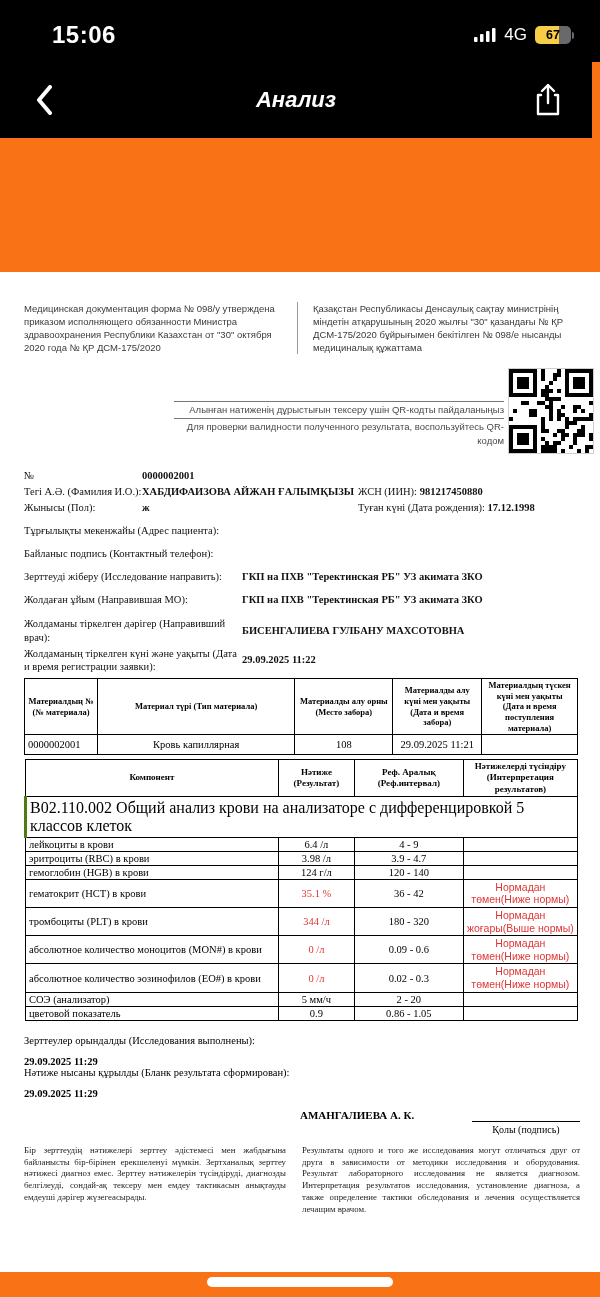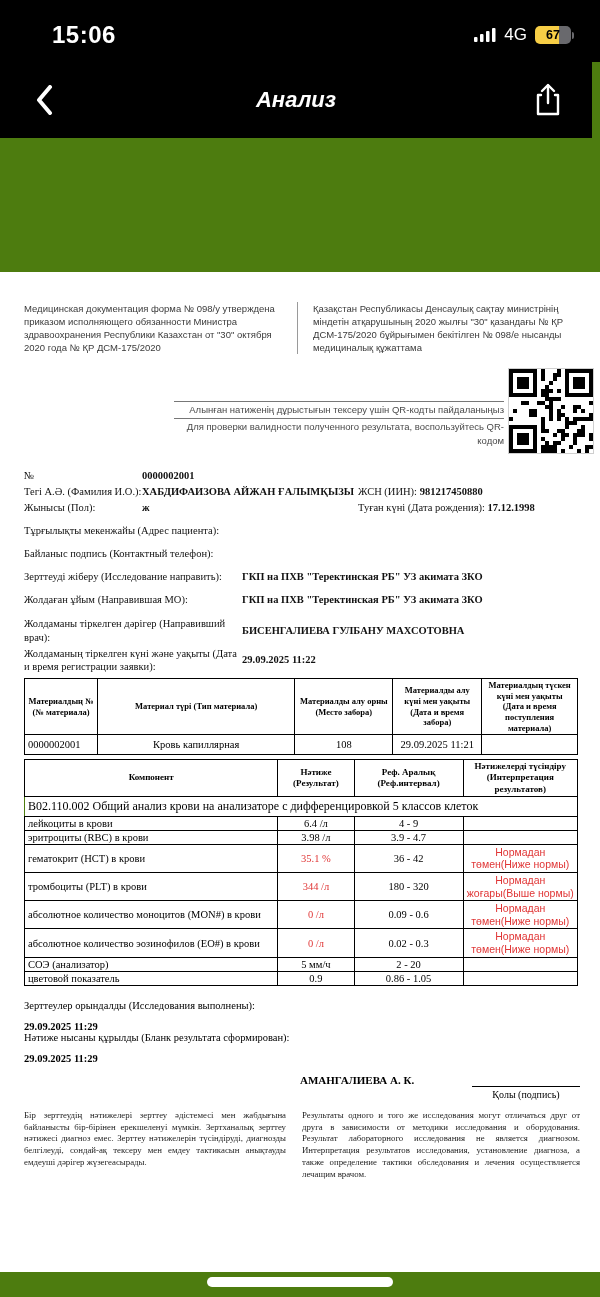--- a/index.html
+++ b/index.html
@@ -1,18 +1,18 @@
 <!DOCTYPE html>
 <html><head>
 <meta charset="utf-8">
 <style>
   html,body { margin:0; padding:0; background:#000; }
   .screen {
     position:relative; width:600px; height:1297px; margin:0 auto;
-    background:#4d7c0f; overflow:hidden;
+    background:#f97316; overflow:hidden;
     font-family:"Liberation Sans", sans-serif;
     -webkit-font-smoothing:antialiased;
   }
   
   .status-bar {
     position:absolute; top:0; left:0; right:0; height:62px; background:#000;
     display:flex; align-items:center; justify-content:space-between;
     padding:8px 26px 0 52px; box-sizing:border-box; color:#fff;
   }
   .time { font-size:24px; font-weight:700; letter-spacing:.5px; }
@@ -63,21 +63,21 @@
   .two-line { line-height:1.3; }
   .v-center { display:flex; align-items:center; }
   
   table.tbl { width:554px; border-collapse:collapse; table-layout:fixed; margin-top:4px; }
   table.tbl th, table.tbl td { border:1px solid #000; padding:1px 3px; }
   table.tbl th { font-size:8.5px; font-weight:700; text-align:center; line-height:1.25; }
   table.tbl td { font-size:10.5px; }
   .mat-table { margin-top:14px; }
   .mat-table td { text-align:center; height:17px; }
   .mat-table td.first { text-align:left; }
-  .results .section-row td { border-left:1px solid #4d7c0f; border-right:1px solid #000; font-size:12px; padding:2px 3px; }
+  .results .section-row td { border-left:3px solid #4d7c0f; border-right:1px solid #000; font-size:16px; padding:2px 3px; }
   .c-name { text-align:left; }
   .c-res, .c-ref { text-align:center; }
   .c-interp { text-align:center; font-family:"Liberation Sans",sans-serif; font-size:8.5px; line-height:1.2; }
   .red { color:#e03636; }
   
   .performed { display:flex; margin-top:14px; font-size:10.5px;flex-direction:column; }
   .performed .col-l { width:276px; flex:none; }
   .performed .col-r { flex:1; }
   .performed .date { font-weight:700; margin-top:10px; }
   .sig-row { display:flex; align-items:flex-start; margin-top:10px; font-size:10.5px; }
@@ -349,20 +349,26 @@
             <td class="c-ref">4 - 9</td>
             <td class="c-interp red"></td>
           </tr>
           <tr>
             <td class="c-name">эритроциты (RBC) в крови</td>
             <td class="c-res">3.98 /л</td>
             <td class="c-ref">3.9 - 4.7</td>
             <td class="c-interp red"></td>
           </tr>
           <tr>
+            <td class="c-name">гемоглобин (HGB) в крови</td>
+            <td class="c-res">124 г/л</td>
+            <td class="c-ref">120 - 140</td>
+            <td class="c-interp red"></td>
+          </tr>
+          <tr>
             <td class="c-name">гематокрит (HCT) в крови</td>
             <td class="c-res red">35.1 %</td>
             <td class="c-ref">36 - 42</td>
             <td class="c-interp red">Нормадан төмен(Ниже нормы)</td>
           </tr>
           <tr>
             <td class="c-name">тромбоциты (PLT) в крови</td>
             <td class="c-res red">344 /л</td>
             <td class="c-ref">180 - 320</td>
             <td class="c-interp red">Нормадан жоғары(Выше нормы)</td>

